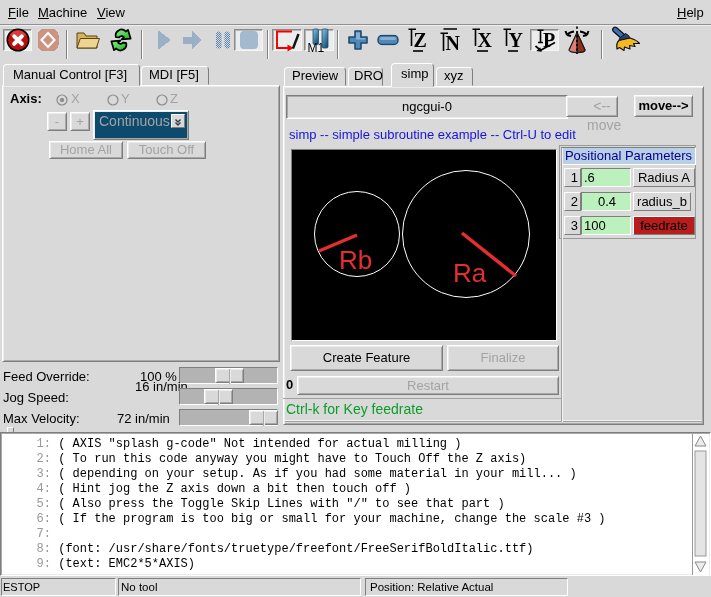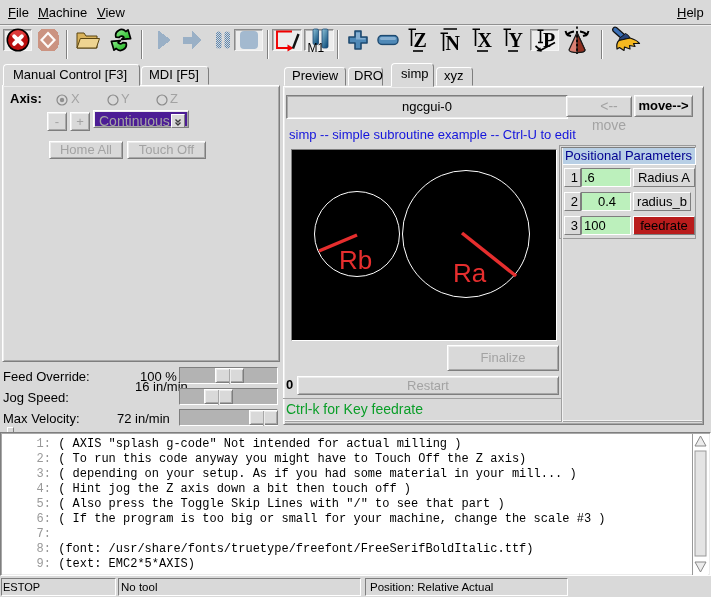--- a/index.html
+++ b/index.html
@@ -218,21 +218,21 @@
     </svg>
   <span class="a dis" style="left:121px;top:6px;">Y</span>
   <svg class="a" style="left:156px;top:9px;" width="12" height="12" viewBox="0 0 12 12">
       <circle cx="6" cy="6" r="5" fill="#d9d9d9" stroke="#8a8a8a" stroke-width="1.2"></circle>
     </svg>
   <span class="a dis" style="left:170px;top:6px;">Z</span>
 
   <div class="a raised2 btn dis" style="left:47px;top:27px;width:20px;height:19px;line-height:17px;">-</div>
   <div class="a raised2 btn dis" style="left:70px;top:27px;width:20px;height:19px;line-height:17px;">+</div>
 
-  <div class="a raised2" style="left:93px;top:25px;width:96px;height:18px;background:#4c1d95;">
+  <div class="a raised2" style="left:93px;top:25px;width:96px;height:30px;background:#0c4a6e;">
     <span class="dis" style="position:absolute;left:5px;top:2px;font-size:14px;">Continuous</span>
     <div class="raised" style="position:absolute;right:3px;top:3px;width:14px;height:14px;background:#d9d9d9;">
       <svg width="12" height="12" viewBox="0 0 12 12" style="position:absolute;left:1px;top:1px;">
           <path d="M2.5 3.5 L5 6 L7.5 3.5 M2.5 6.5 L5 9 L7.5 6.5" stroke="#3a3a3a" stroke-width="1.4" fill="none"></path>
         </svg>
     </div>
   </div>
 
   <div class="a raised2 btn dis" style="left:49px;top:56px;width:74px;height:18px;line-height:16px;">Home All</div>
   <div class="a raised2 btn dis" style="left:127px;top:56px;width:79px;height:18px;line-height:16px;">Touch Off</div>
@@ -274,21 +274,21 @@
   <span class="a" style="left:9px;top:2px;">simp</span>
 </div>
 <div class="a" style="left:436px;top:67px;width:37px;height:19px;background:#d9d9d9;border:1px solid;border-color:#fff #7e7e7e transparent #fff;border-radius:4px 4px 0 0;z-index:1;">
   <span class="a" style="left:7px;top:0px;">xyz</span>
 </div>
 
 <div class="a raised2" style="left:283px;top:86px;width:421px;height:339px;background:#d9d9d9;z-index:2;"></div>
 <div class="a" style="left:283px;top:86px;width:421px;height:339px;z-index:4;">
 
   <div class="a sunken2" style="left:3px;top:9px;width:282px;height:24px;background:#d9d9d9;text-align:center;line-height:22px;">ngcgui-0</div>
-  <div class="a raised2 btn dis" style="left:283px;top:10px;width:66px;height:21px;line-height:19px;font-size:14px;padding-left:20px;">&lt;--move</div>
+  <div class="a raised2 btn dis" style="left:283px;top:10px;width:52px;height:21px;line-height:19px;font-size:14px;padding-left:20px;">&lt;--move</div>
   <div class="a raised2 btn" style="left:351px;top:9px;width:59px;height:22px;line-height:20px;font-weight:bold;">move--&gt;</div>
 
   <span class="a" style="left:6px;top:41px;color:#1414dc;">simp -- simple subroutine example -- Ctrl-U to edit</span>
 
   <div class="a sunken" style="left:8px;top:63px;width:266px;height:192px;background:#000;">
     <svg width="265" height="191" viewBox="0 0 265 191" style="position:absolute;left:0;top:0;">
       <circle cx="65" cy="84" r="42.5" fill="none" stroke="#fff" stroke-width="1"></circle>
       <circle cx="174" cy="84" r="63.5" fill="none" stroke="#fff" stroke-width="1"></circle>
       <line x1="27" y1="101" x2="65" y2="85" stroke="#e62e2e" stroke-width="3.5"></line>
       <line x1="170" y1="83" x2="224" y2="126" stroke="#e62e2e" stroke-width="3.5"></line>
@@ -303,20 +303,21 @@
     <div class="a sunken" style="left:21px;top:22px;width:50px;height:19px;background:#bcf0bc;line-height:17px;padding-left:2px;">.6</div>
     <div class="a raised" style="left:73px;top:22px;width:62px;height:19px;background:#d9d9d9;text-align:center;line-height:17px;">Radius A</div>
     <div class="a raised" style="left:4px;top:46px;width:17px;height:19px;text-align:right;line-height:17px;background:#d9d9d9;padding-right:2px;">2</div>
     <div class="a sunken" style="left:21px;top:46px;width:50px;height:19px;background:#bcf0bc;line-height:17px;padding-left:16px;">0.4</div>
     <div class="a raised" style="left:73px;top:46px;width:58px;height:19px;background:#d9d9d9;text-align:center;line-height:17px;">radius_b</div>
     <div class="a raised" style="left:4px;top:70px;width:17px;height:19px;text-align:right;line-height:17px;background:#d9d9d9;padding-right:2px;">3</div>
     <div class="a sunken" style="left:21px;top:70px;width:50px;height:19px;background:#bcf0bc;line-height:17px;padding-left:2px;">100</div>
     <div class="a raised" style="left:73px;top:70px;width:62px;height:19px;background:#b91c1c;text-align:center;line-height:17px;">feedrate</div>
   </div>
 
+  <div class="a raised2 btn" style="left:7px;top:259px;width:153px;height:26px;line-height:24px;">Create Feature</div>
   <div class="a raised2 btn dis" style="left:164px;top:259px;width:112px;height:26px;line-height:24px;">Finalize</div>
 
   <span class="a" style="left:3px;top:291px;font-weight:bold;">0</span>
   <div class="a raised2 btn dis" style="left:14px;top:290px;width:262px;height:19px;line-height:17px;">Restart</div>
   <div class="a" style="left:0px;top:312px;width:278px;height:1px;background:#a0a0a0;"></div>
 
   <span class="a" style="left:3px;top:315px;color:#0a9e28;font-size:14px;">Ctrl-k for Key feedrate</span>
   <div class="a" style="left:2px;top:335px;width:417px;height:1px;background:#a0a0a0;box-shadow:0 -1px 0 #f2f2f2;"></div>
   <div class="a" style="left:278px;top:62px;width:1px;height:274px;background:#a0a0a0;box-shadow:1px 0 0 #f2f2f2;"></div>
 </div>

